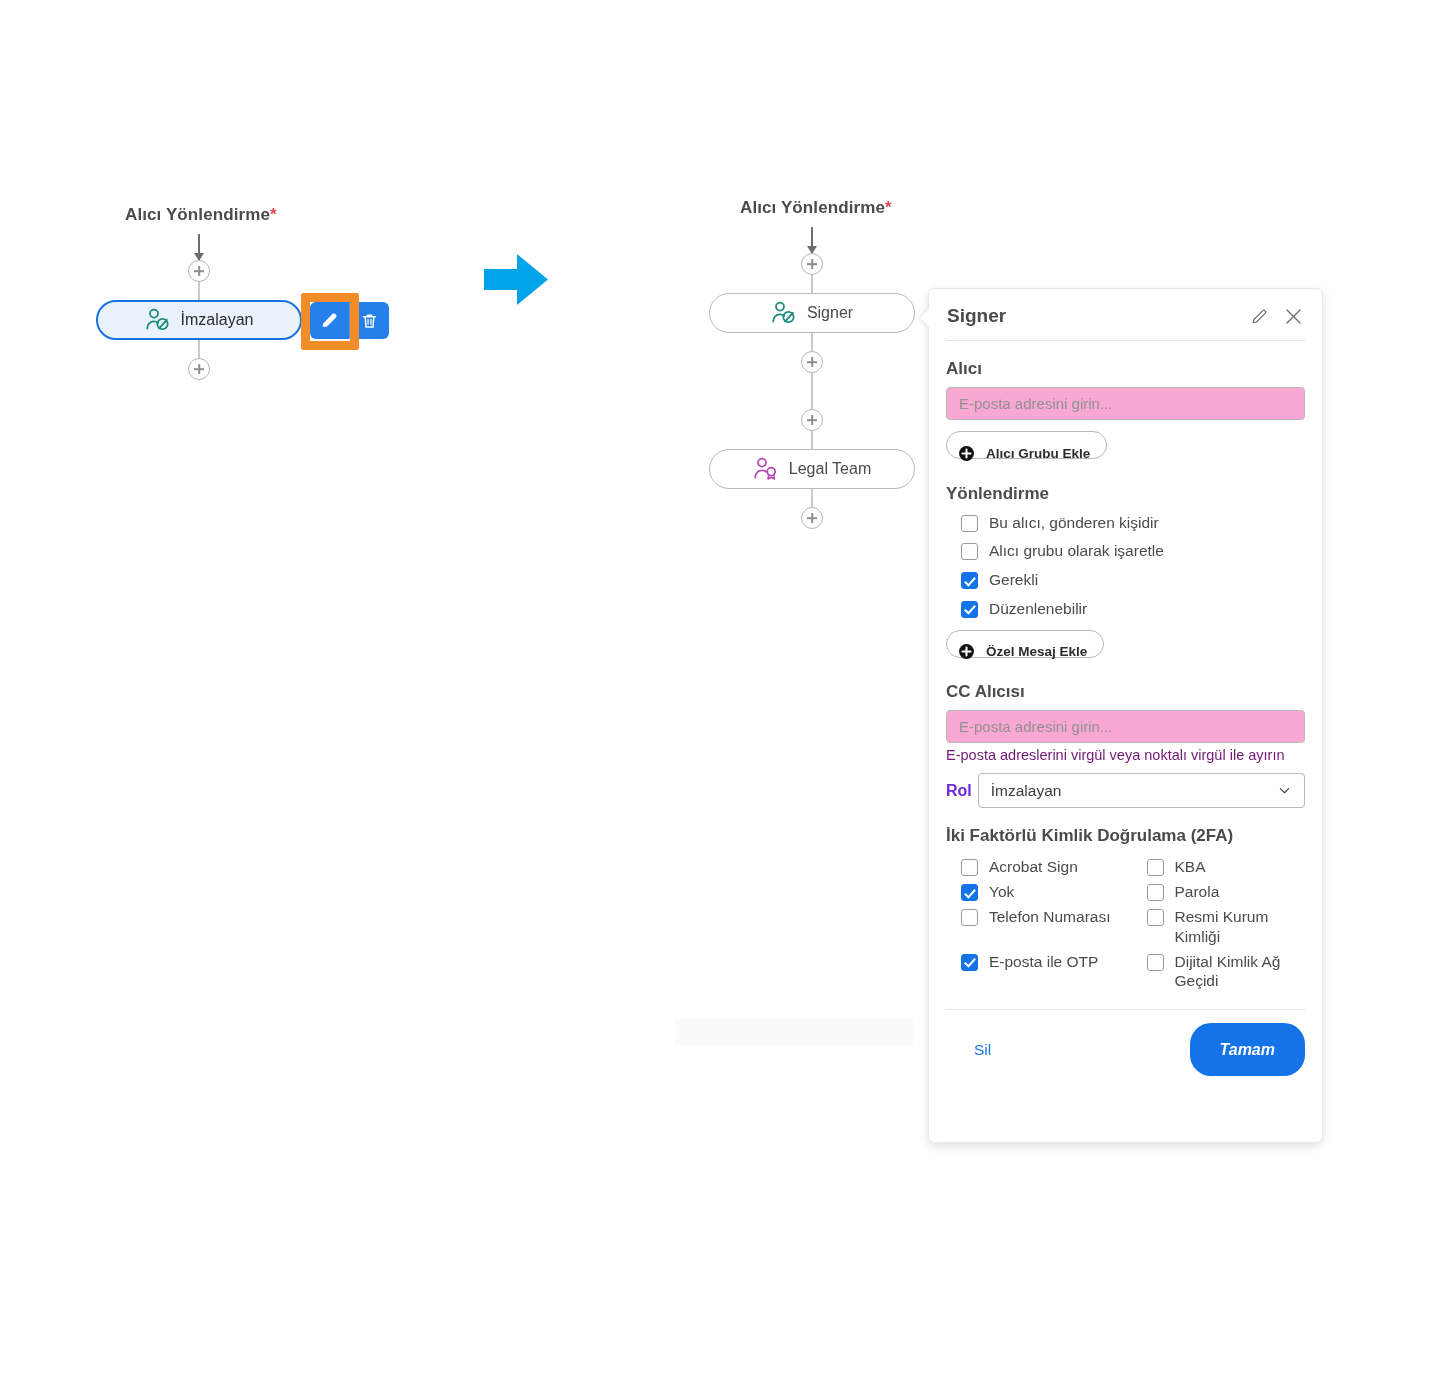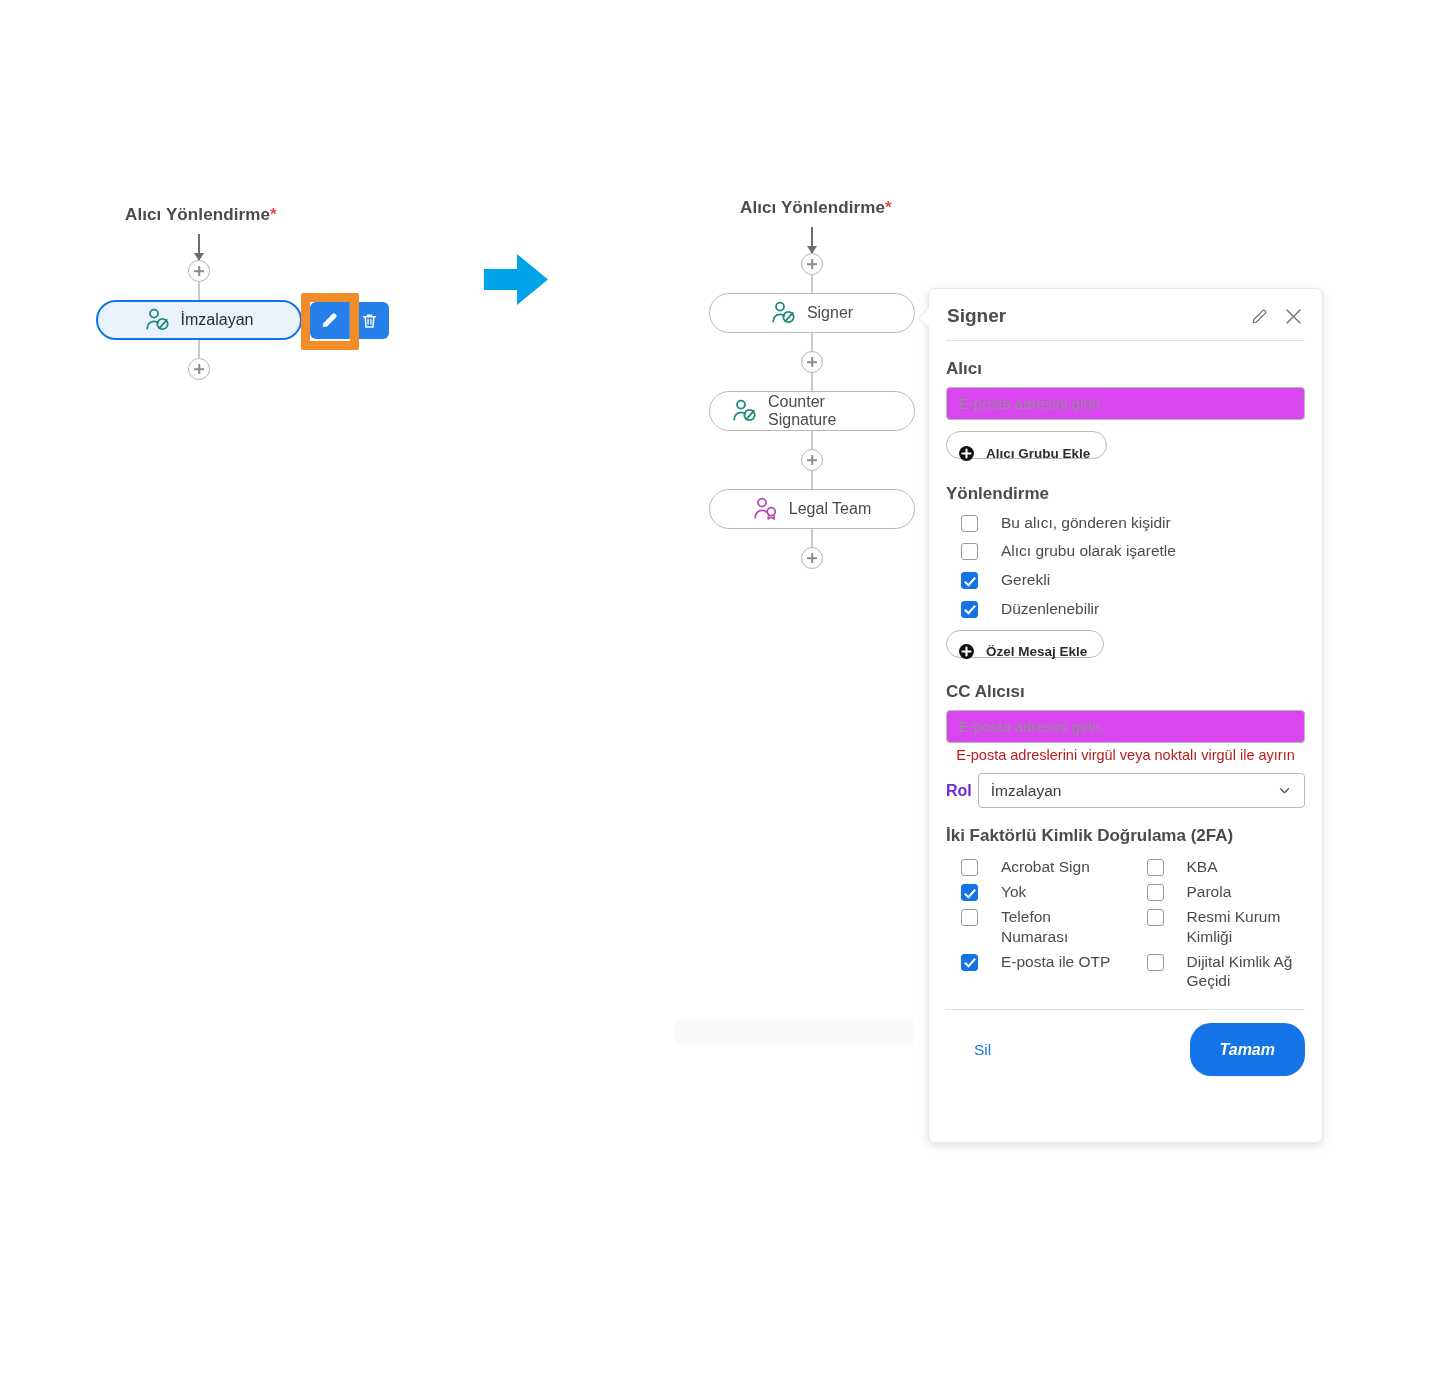--- a/index.html
+++ b/index.html
@@ -124,40 +124,40 @@
   .panel-body { padding:0 17px; }
   .sec-label {
     font-size:17px; font-weight:bold; color:#4b4b4b;
     margin:18px 0 8px 0;
   }
   .sec-label.tight { margin-bottom:6px; }
 
   .txt-input {
     width:100%; height:33px;
     border:1px solid #b9b9b9; border-radius:4px;
-    background:#d946ef;
+    background:#f9a8d4;
     font-family:"Liberation Sans", sans-serif;
     font-size:15px; color:#3c3c3c;
     padding:0 12px;
   }
   .txt-input::placeholder { color:#909090; }
 
-  .hint { font-size:14.5px; color:#b91c1c; margin-top:4px;text-align:center; }
+  .hint { font-size:14.5px; color:#701a75; margin-top:4px; }
 
   .ghost-btn {
     display:inline-flex; align-items:center; gap:11px;
     height:28px; padding:16px 16px 0 11px;
     border:1px solid #b9b9b9; border-radius:16px;
     background:#fff; cursor:pointer;
     font-family:"Liberation Sans", sans-serif;
     font-size:13.5px; font-weight:bold; color:#2c2c2c;
     margin-top:11px;
   }
 
-  .cb-row { display:flex; align-items:flex-start; gap:23px; margin:9px 0 0 15px; }
+  .cb-row { display:flex; align-items:flex-start; gap:11px; margin:9px 0 0 15px; }
   .cb {
     width:17px; height:17px; flex:0 0 17px;
     border:1.6px solid #9a9a9a; border-radius:3px; background:#fff;
     margin-top:2px; position:relative;
   }
   .cb.on { background:#1473e6; border-color:#1473e6; }
   .cb.on:after {
     content:""; position:absolute; left:5px; top:1.5px;
     width:4px; height:9px; border:solid #fff; border-width:0 2px 2px 0;
     transform:rotate(42deg);
@@ -259,31 +259,20 @@
         <path d="M21.8 11.8l-7.6 8.6" stroke="#1d8a7b" stroke-width="1.8" stroke-linecap="round"></path>
       </svg>
     </span>
     <span>Signer</span>
   </div>
 
   <div class="connector" style="height:18px"></div>
   <div class="plus-node"></div>
   <div class="connector" style="height:18px"></div>
 
-  <div class="pill">
-    <span class="ico">
-      <svg width="26" height="24" viewBox="0 0 26 24" fill="none">
-        <circle cx="9" cy="5.6" r="4" stroke="#1d8a7b" stroke-width="1.8"></circle>
-        <path d="M2.2 20.5c0-4.2 3-7.2 6.8-7.2 1.6 0 3 .5 4.2 1.4" stroke="#1d8a7b" stroke-width="1.8" stroke-linecap="round"></path>
-        <circle cx="17.5" cy="16" r="5.2" stroke="#1d8a7b" stroke-width="1.8"></circle>
-        <path d="M21.8 11.8l-7.6 8.6" stroke="#1d8a7b" stroke-width="1.8" stroke-linecap="round"></path>
-      </svg>
-    </span>
-    <span>Counter Signature</span>
-  </div>
 
   <div class="connector" style="height:18px"></div>
   <div class="plus-node"></div>
   <div class="connector" style="height:18px"></div>
 
   <div class="pill">
     <span class="ico">
       <svg width="26" height="24" viewBox="0 0 26 24" fill="none">
         <circle cx="9" cy="5.6" r="4" stroke="#b44bb4" stroke-width="1.8"></circle>
         <path d="M2.2 20.5c0-4.2 3-7.2 6.8-7.2 1.8 0 3.4.6 4.6 1.7" stroke="#b44bb4" stroke-width="1.8" stroke-linecap="round"></path>

